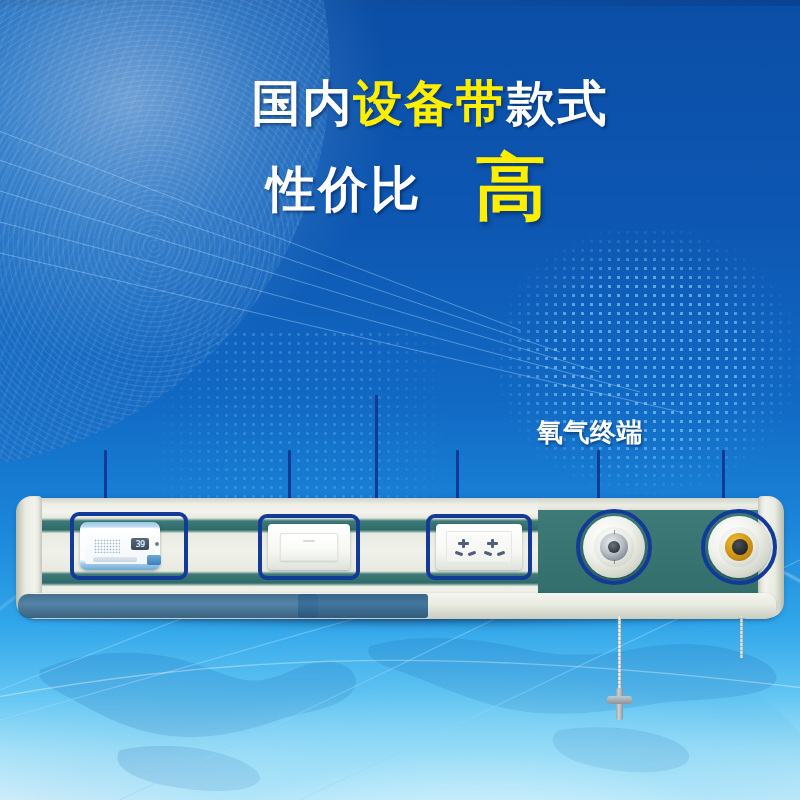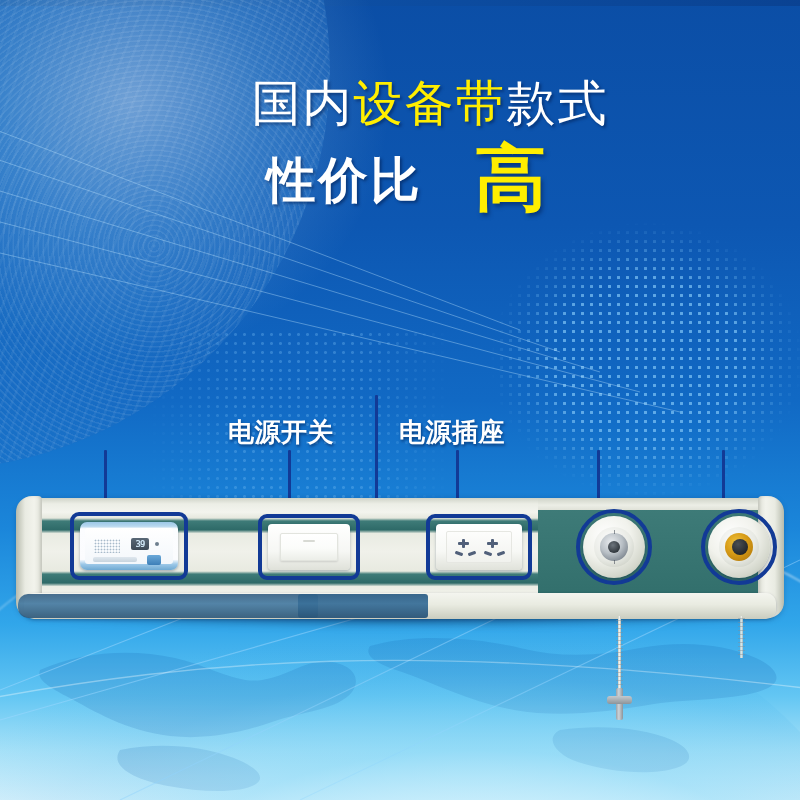--- a/index.html
+++ b/index.html
@@ -122,26 +122,26 @@
   .sweep-line {
     position:absolute; left:-5%; bottom:118px; width:115%; height:180px;
     border-radius:50% 50% 0 0 / 100% 100% 0 0;
     border-top:2px solid rgba(255,255,255,.85);
     filter:blur(1.2px);
   }
 
   
   .headline { position:absolute; left:0; right:0; top:78px; text-align:center; }
   .hl-line1 {
-    font-size:49px; font-weight:normal; letter-spacing:2px; line-height:1.05;
+    font-size:49px; font-weight:bold; letter-spacing:2px; line-height:1.05;
     white-space:nowrap;
     padding-left:60px;
   }
   .hl-line2 {
-    margin-top:2px; font-size:49px; font-weight:bold; letter-spacing:3px;
+    margin-top:11px; font-size:49px; font-weight:bold; letter-spacing:3px;
     white-space:nowrap; padding-left:16px;
   }
   .w { color:#ffffff; text-shadow:2px 2px 3px rgba(0,30,80,.55); }
   .y { color:#ffee00; text-shadow:2px 2px 3px rgba(0,30,80,.55); }
   .big {
     font-size:72px; margin-left:52px; vertical-align:-6px;
     color:#ffee00; font-weight:bold; text-shadow:2px 3px 4px rgba(0,30,80,.55);
   }
 
   
@@ -233,21 +233,21 @@
   .rail-blue2 {
     position:absolute; left:0px; top:96px; width:300px; height:24px;
     background:linear-gradient(to bottom, #355f82 0%, #4278a0 40%, #2c5779 100%);
     border-radius:10px 3px 3px 10px;
     opacity:.9;
   }
 
   
   
   .intercom {
-    position:absolute; left:62px; top:24px; width:98px; height:48px;
+    position:absolute; left:62px; top:24px; width:80px; height:48px;
     border-radius:7px;
     background:linear-gradient(to bottom, #9cc8e8 0%, #b8d8ee 9%, #fcfdff 14%, #fbfcfe 78%, #9cc8e8 88%, #6fa9d2 100%);
     box-shadow:0 1px 3px rgba(0,30,70,.35);
   }
   .ic-face {
     position:absolute; left:5px; top:6px; right:5px; bottom:6px;
     background:linear-gradient(to bottom,#ffffff,#f3f7fb);
     border-radius:3px;
   }
   .ic-grille {
@@ -428,22 +428,21 @@
 <div class="headline">
   <div class="hl-line1">
     <span class="w">国内</span><span class="y">设备带</span><span class="w">款式</span>
   </div>
   <div class="hl-line2">
     <span class="w">性价比</span><span class="big">高</span>
   </div>
 </div>
 
 <div class="callouts">
-  <div class="co-label" style="left:228px; top:415px;">电源开关</div>
-  <div class="co-label" style="left:399px; top:415px;">电源插座</div>
+  <div class="co-label" style="left:537px; top:415px;">氧气终端</div>
 
   <div class="co-line" style="left:104px; top:450px; height:74px;"></div>
   <div class="co-line" style="left:288px; top:450px; height:74px;"></div>
   <div class="co-line" style="left:375px; top:395px; height:215px;"></div>
   <div class="co-line" style="left:456px; top:450px; height:74px;"></div>
   <div class="co-line" style="left:597px; top:450px; height:72px;"></div>
   <div class="co-line" style="left:722px; top:450px; height:72px;"></div>
 </div>
 
 <div class="panel-wrap">

